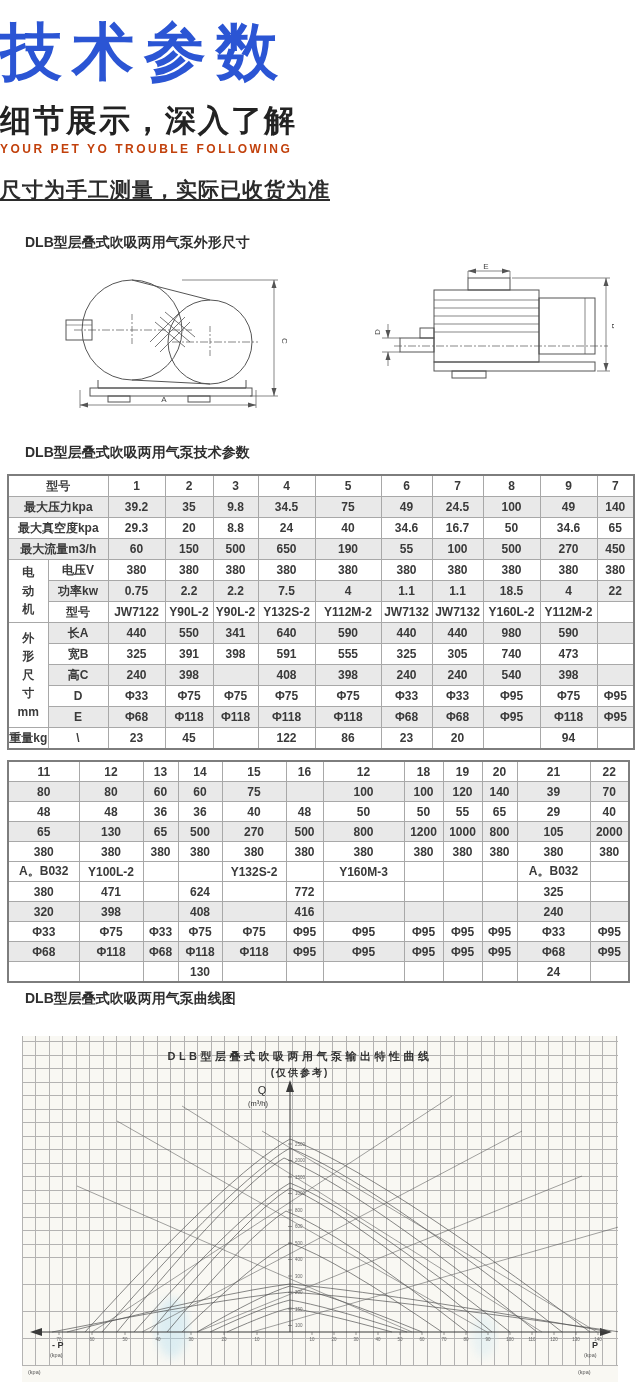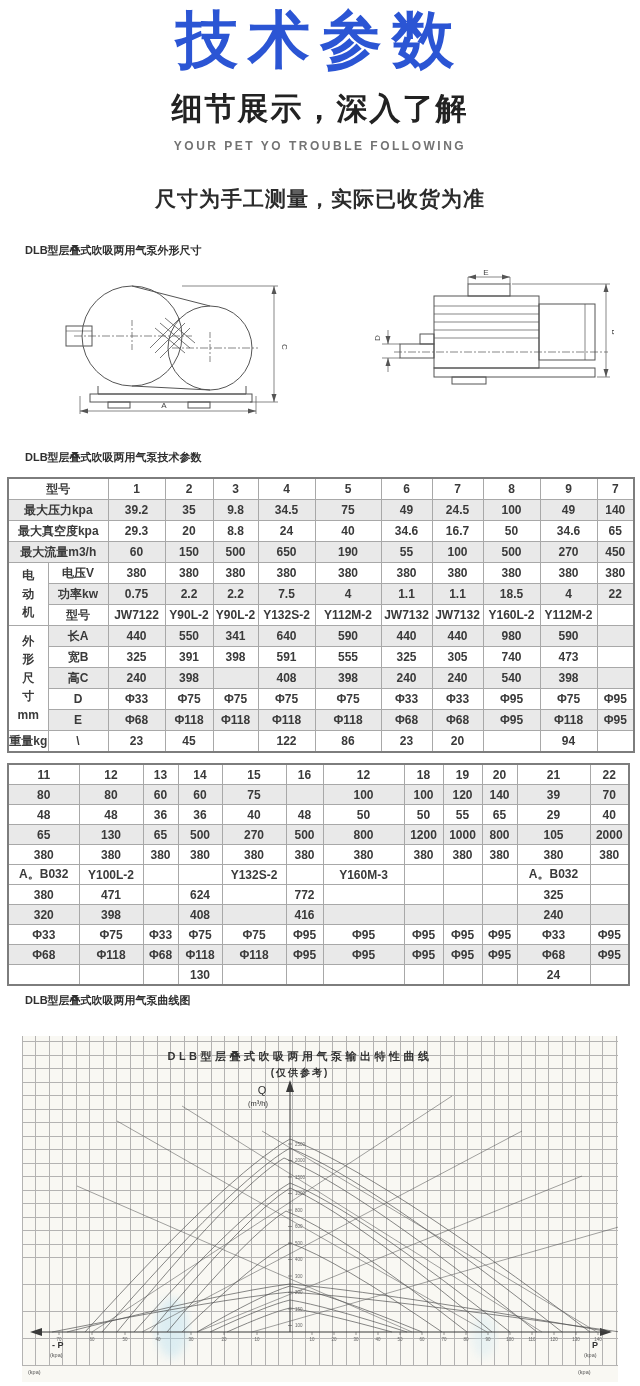--- a/index.html
+++ b/index.html
@@ -1,23 +1,23 @@
 <!DOCTYPE html>
 <html><head>
 <meta charset="utf-8">
 <style>
   html,body{margin:0;padding:0;}
   body{width:640px;height:1386px;background:#ffffff;overflow:hidden;
        font-family:"Liberation Sans","DejaVu Sans",sans-serif;color:#333;}
-  .hero{text-align:center;padding-top:6px;}
+  .hero{padding-top:18px;}
   .hero h1{margin:0;font-size:62px;line-height:1.1;font-weight:900;letter-spacing:10px;color:#2b55d4;}
   .hero h2{margin:14px 0 0 0;font-size:31px;font-weight:700;letter-spacing:2px;color:#222;}
-  .tagline{margin-top:9px;font-size:12px;letter-spacing:2.5px;color:#737373;font-weight:700;}
-  .note{margin-top:32px;font-size:21px;letter-spacing:1px;color:#2b2b2b;font-weight:700;}
-  .sec-h{margin:30px 0 4px 25px;font-size:11px;font-weight:800;color:#2f2f2f;}
+  .tagline{font-size:12px;letter-spacing:2.5px;color:#c2410c;font-weight:700;}
+  .note{margin-top:20px;font-size:21px;letter-spacing:1px;color:#2b2b2b;font-weight:700;text-decoration:underline;}
+  .sec-h{margin:30px 0 4px 25px;font-size:14px;font-weight:800;color:#2f2f2f;}
   .drawings{display:flex;justify-content:space-between;align-items:flex-start;padding:6px 26px 0 60px;height:148px;}
   .drawings svg{display:block;}
   .spec-table{border-collapse:collapse;margin:0 0 0 7px;table-layout:fixed;font-weight:bold;}
   .spec-table{border:2px solid #7d7d7d;}
   .spec-table td{border:1px solid #a8a8a8;text-align:center;vertical-align:middle;
                  font-size:12px;color:#3a3a3a;padding:0;overflow:hidden;white-space:nowrap;}
   #t1 td{height:20px;}
   #t2 td{height:19px;}
   td.shaded{background:#e9e9e9;}
   td.vert{white-space:pre-line;line-height:1.55;font-size:12px;}

